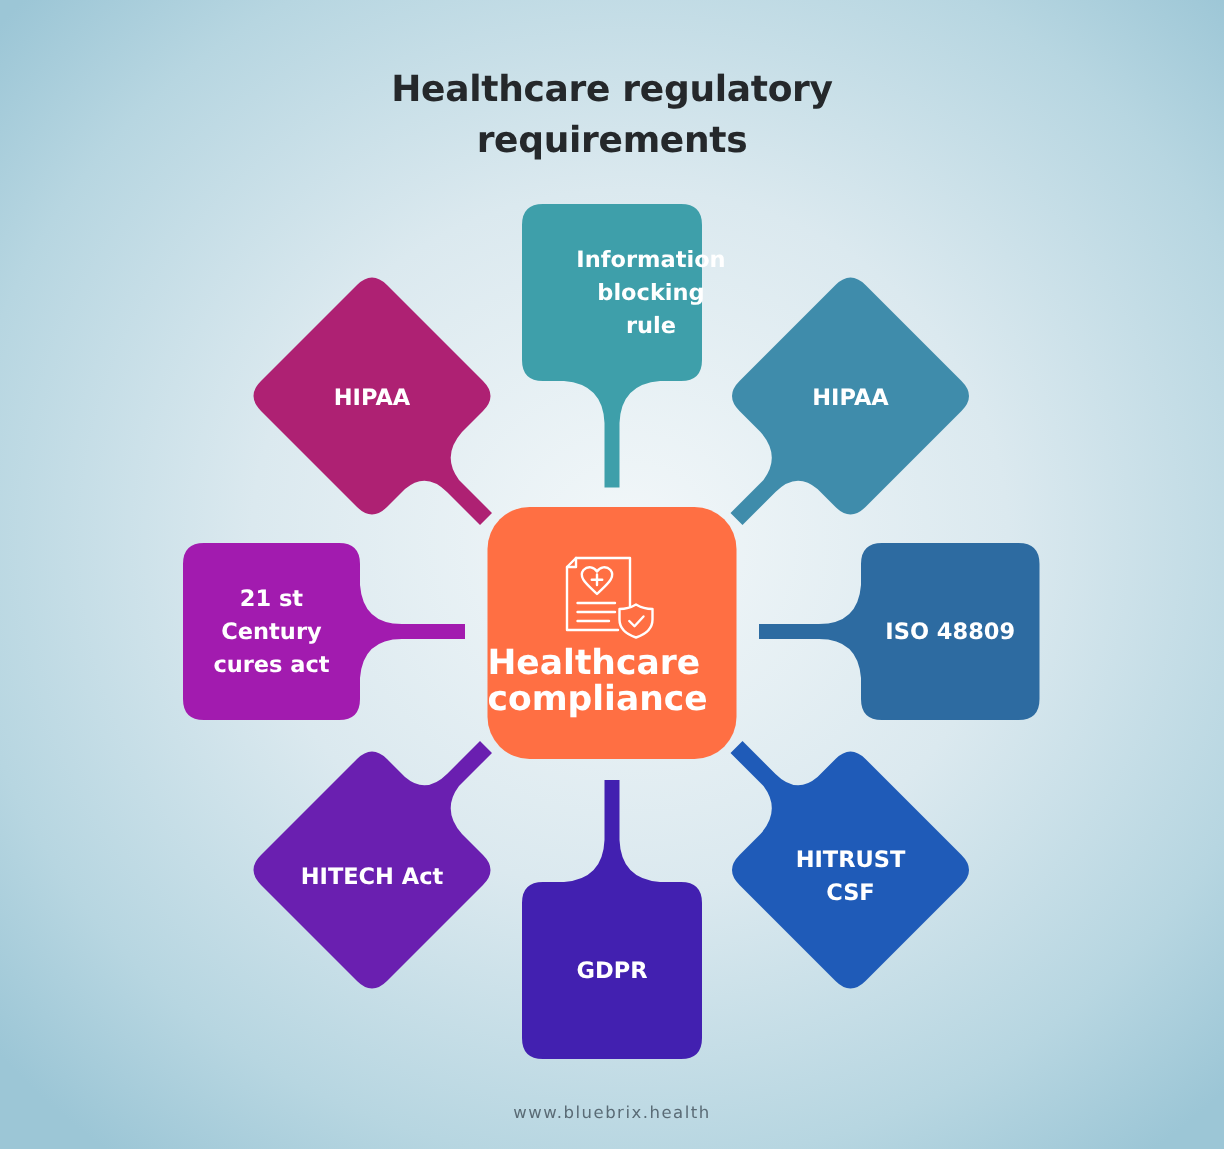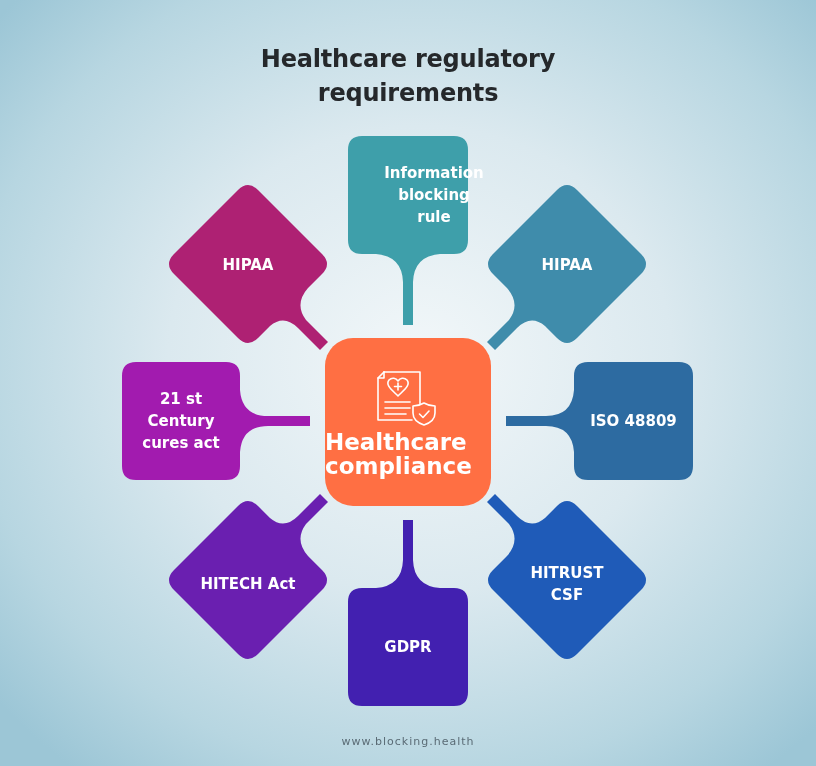--- a/index.html
+++ b/index.html
@@ -109,13 +109,13 @@
 <div class="label" style="left:348px;top:588px;width:120px;height:118px;">GDPR</div>
 <div class="label" style="left:178px;top:545px;width:140px;height:78px;">HITECH Act</div>
 <div class="label" style="left:122px;top:362px;width:118px;height:118px;">21 st
 Century
 cures act</div>
 <div class="label" style="left:188px;top:226px;width:120px;height:78px;">HIPAA</div>
 
 <div class="center-label">Healthcare
 compliance</div>
 
-<div class="footer">www.blocking.health</div>
+<div class="footer">www.bluebrix.health</div>
 
 </body></html>

